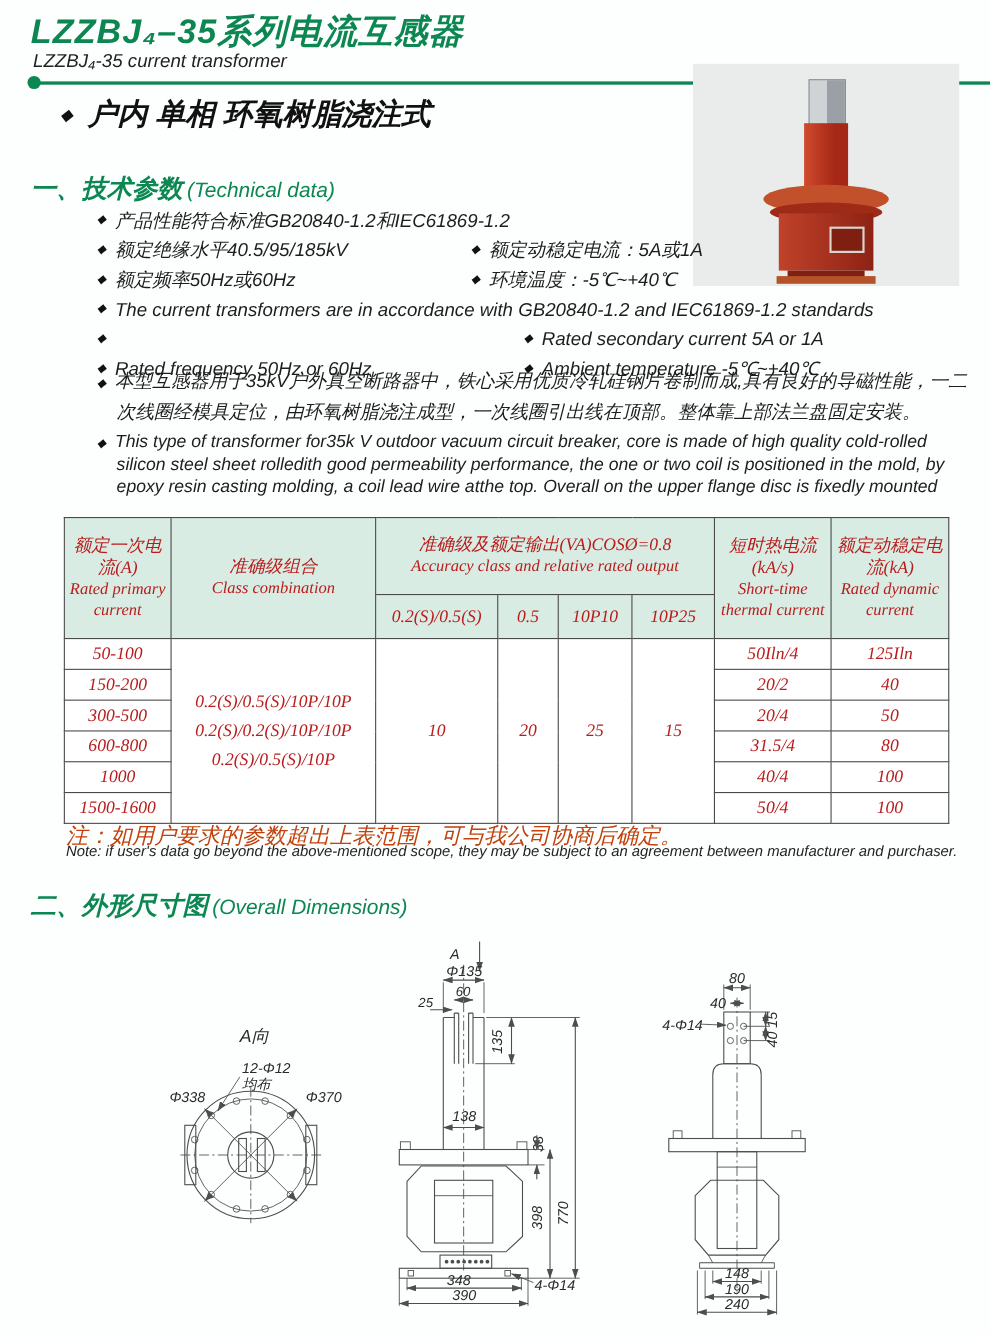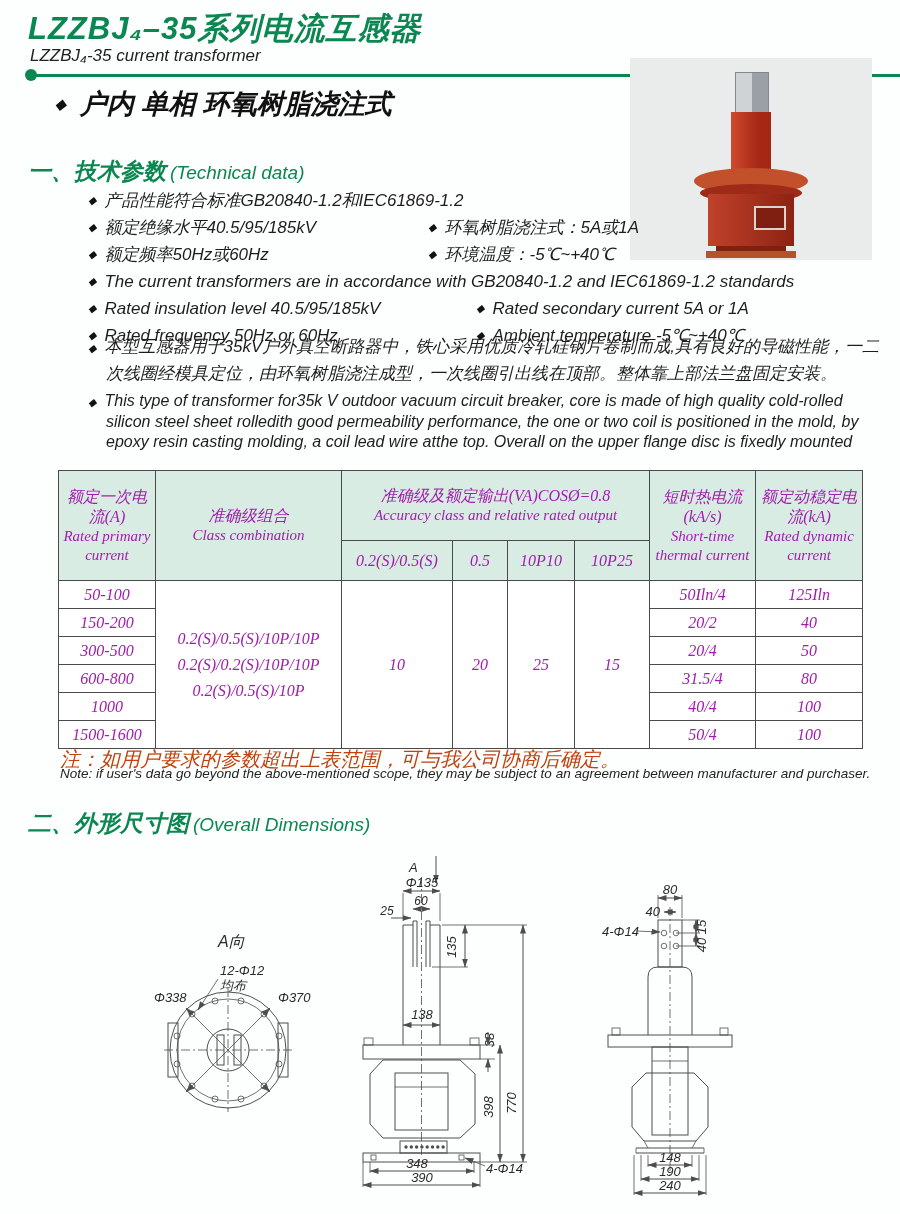--- a/index.html
+++ b/index.html
@@ -43,21 +43,21 @@
   .b-col1{width:340px;}
   .b-col1.wide{width:388px;}
   .dm{color:#111;font-size:11px;line-height:inherit;}
   .paras{left:88px;top:334px;width:792px;}
   .para{font-size:17px;line-height:26px;color:#1d1d1d;text-indent:-18px;padding-left:18px;margin:0 0 4px 0;}
   .para.en{font-size:16px;line-height:20px;}
   .para .dm{margin-right:8px;}
 
   
   .spec-table{left:58px;top:470px;border-collapse:collapse;table-layout:fixed;width:804px;
-              font-family:"Liberation Serif",serif;color:#a21caf;}
+              font-family:"Liberation Serif",serif;color:#b91c1c;}
   .spec-table td,.spec-table th{border:1px solid #4a4a4a;padding:0 2px;text-align:center;vertical-align:middle;font-weight:normal;}
   .spec-table th{background:#d9ece3;}
   .spec-table .zh{font-size:16px;line-height:20px;}
   .spec-table .en{font-size:15px;line-height:19px;}
   .spec-table td{font-size:16px;background:#ffffff;height:27px;}
   .cls-line{line-height:26px;font-size:16px;}
 
   
   .note-zh{left:60px;top:746px;font-size:20px;color:#c2410c;}
   .note-en{left:60px;top:766px;font-size:13.5px;color:#222;}
@@ -111,21 +111,21 @@
           <span>产品性能符合标准GB20840-1.2和IEC61869-1.2</span>
         </span>
     </div>
     <div class="b-row">
       <span class="b-col b-col1">
           <span class="dm">◆</span>
           <span>额定绝缘水平40.5/95/185kV</span>
         </span>
       <span class="b-col">
           <span class="dm">◆</span>
-          <span>环氧树脂浇注式：5A或1A</span>
+          <span>额定动稳定电流：5A或1A</span>
         </span>
     </div>
     <div class="b-row">
       <span class="b-col b-col1">
           <span class="dm">◆</span>
           <span>额定频率50Hz或60Hz</span>
         </span>
       <span class="b-col">
           <span class="dm">◆</span>
           <span>环境温度：-5℃~+40℃</span>
@@ -133,21 +133,20 @@
     </div>
     <div class="b-row">
       <span class="b-col">
           <span class="dm">◆</span>
           <span>The current transformers are in accordance with GB20840-1.2 and IEC61869-1.2 standards</span>
         </span>
     </div>
     <div class="b-row">
       <span class="b-col b-col1 wide">
           <span class="dm">◆</span>
-          <span>Rated  insulation level 40.5/95/185kV</span>
         </span>
       <span class="b-col">
           <span class="dm">◆</span>
           <span>Rated  secondary current 5A or 1A</span>
         </span>
     </div>
     <div class="b-row">
       <span class="b-col b-col1 wide">
           <span class="dm">◆</span>
           <span>Rated  frequency 50Hz or 60Hz</span>

